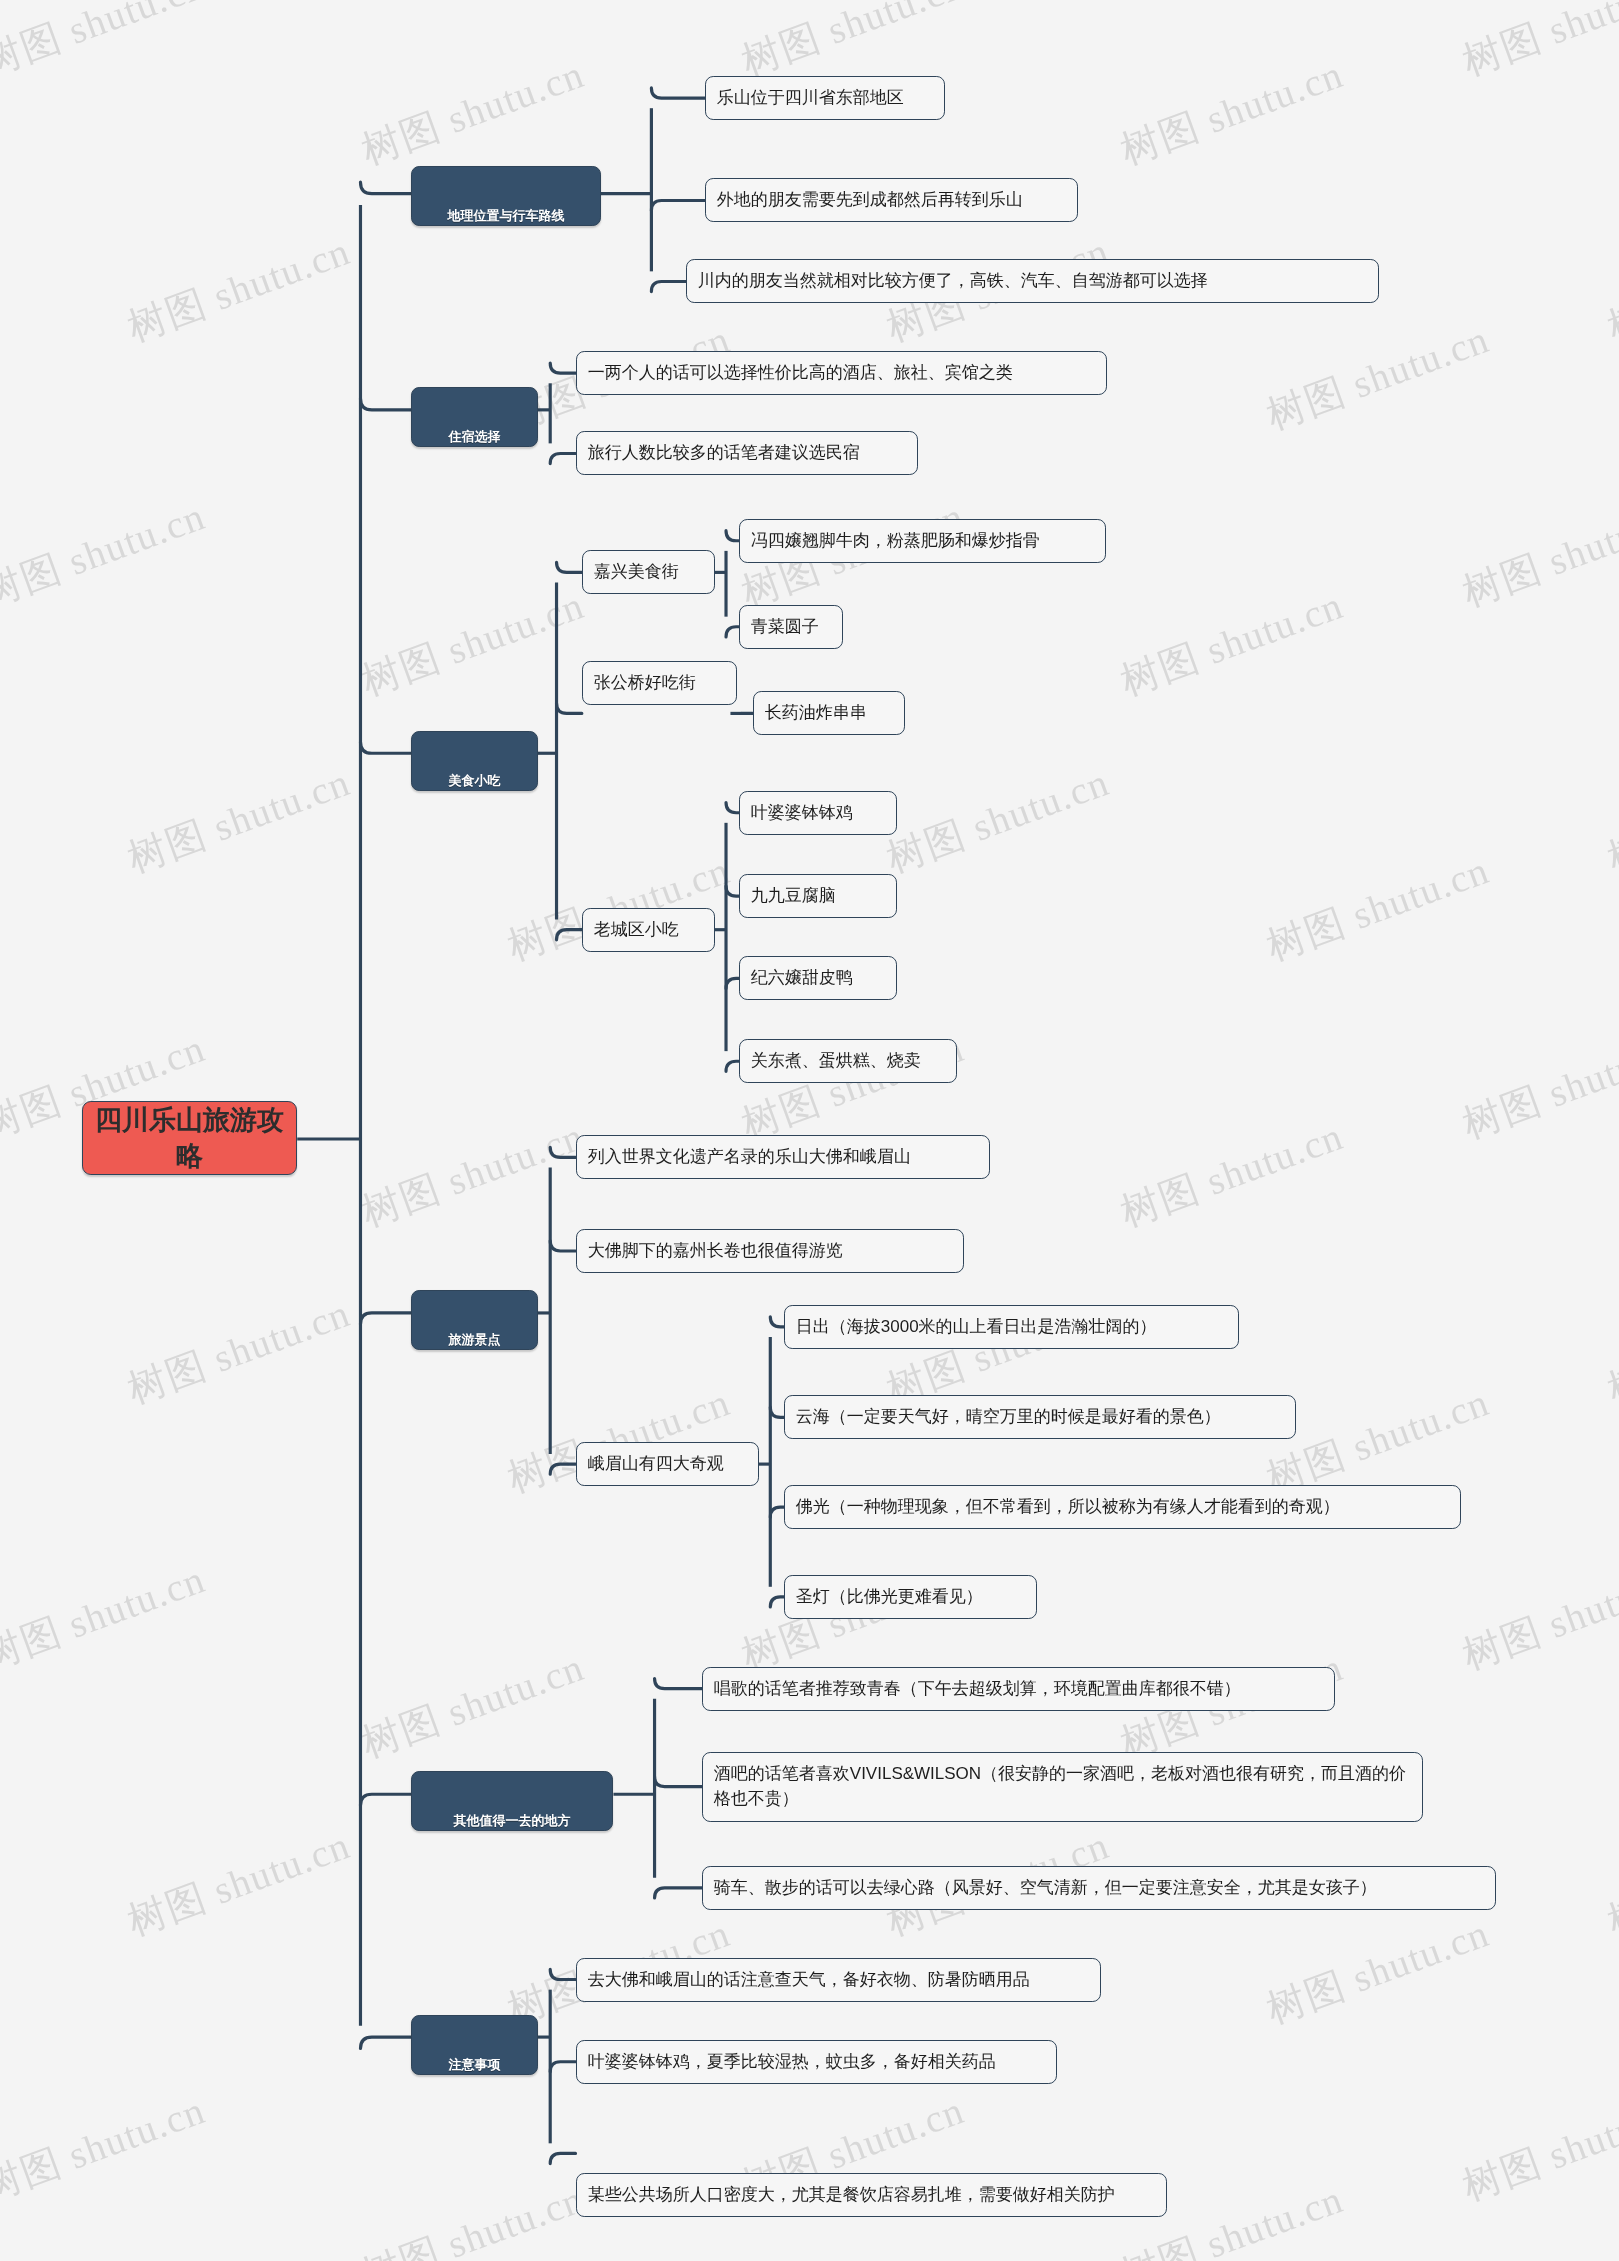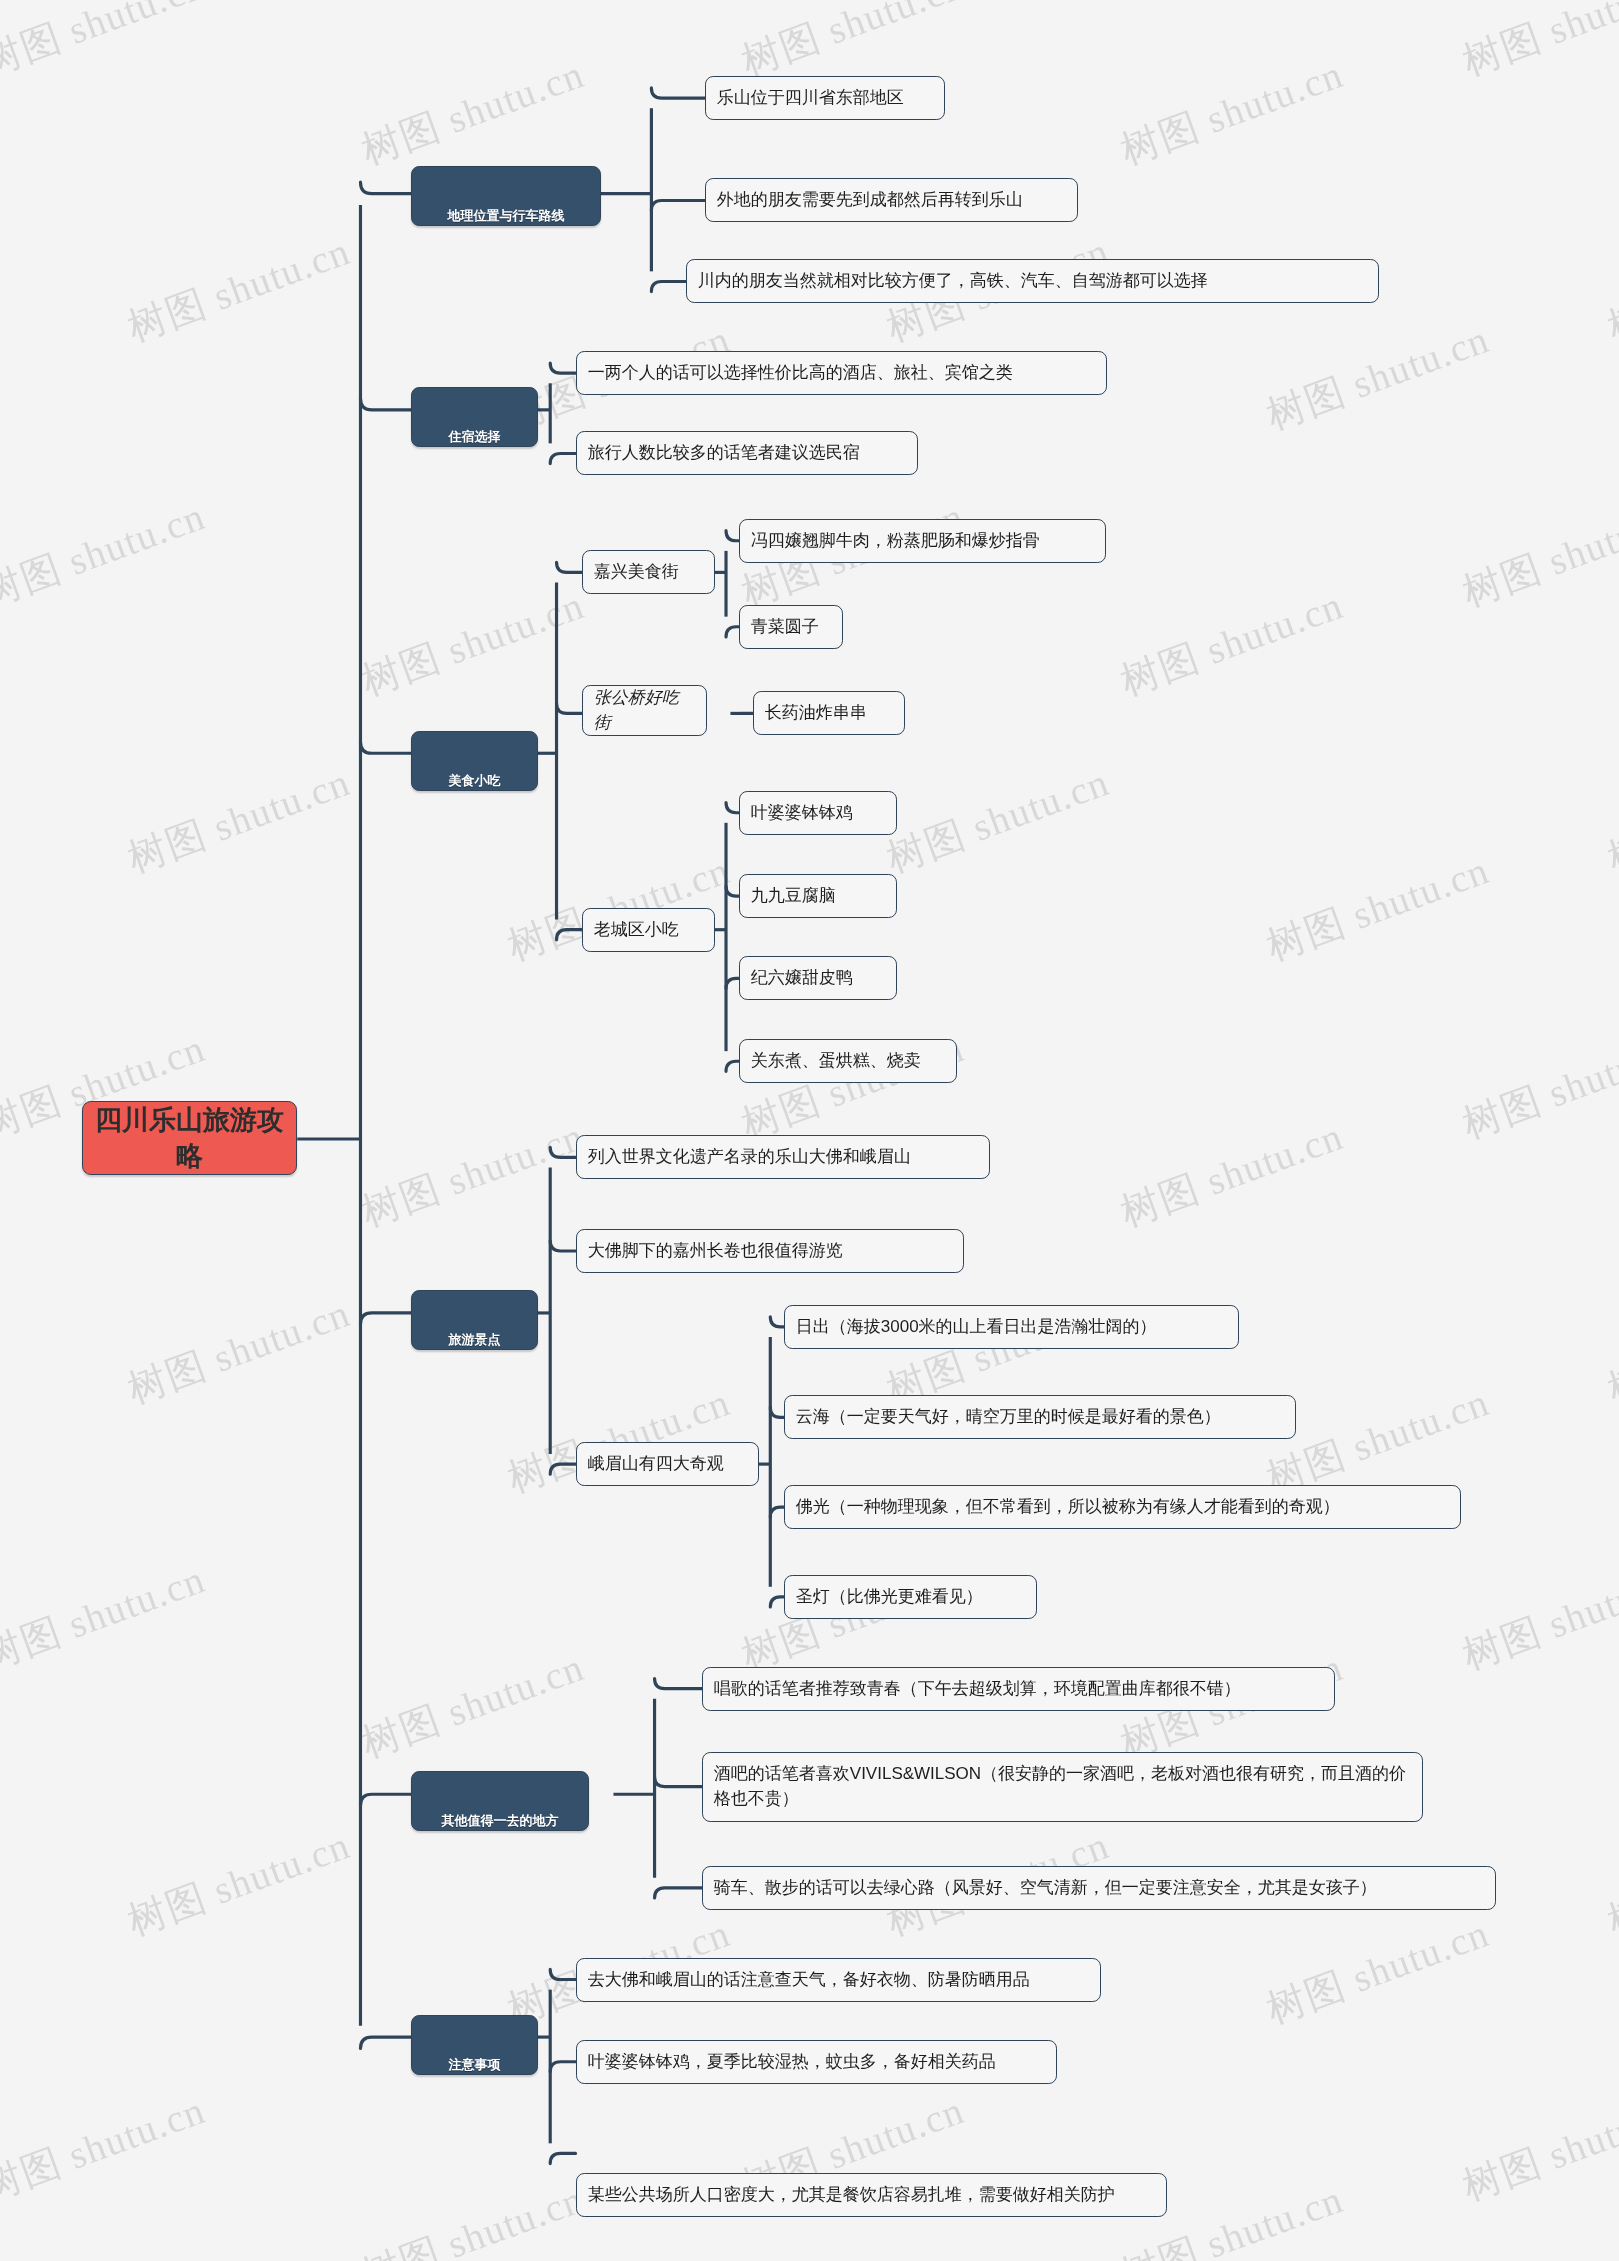--- a/index.html
+++ b/index.html
@@ -247,21 +247,21 @@
     </div>
     <div class="node lvl2" style="left: 582px; top: 550px; width: 133px; min-height: 44px;">
       <span class="label">嘉兴美食街</span>
     </div>
     <div class="node leaf" style="left: 739px; top: 519px; width: 367px; min-height: 44px;">
       <span class="label">冯四嬢翘脚牛肉，粉蒸肥肠和爆炒指骨</span>
     </div>
     <div class="node leaf" style="left: 739px; top: 605px; width: 104px; min-height: 44px;">
       <span class="label">青菜圆子</span>
     </div>
-    <div class="node lvl2" style="left: 582px; top: 685px; width: 125px; min-height: 44px; font-style: italic;">
+    <div class="node lvl2" style="left: 582px; top: 661px; width: 155px; min-height: 44px;">
       <span class="label">张公桥好吃街</span>
     </div>
     <div class="node leaf" style="left: 753px; top: 691px; width: 152px; min-height: 44px;">
       <span class="label">长药油炸串串</span>
     </div>
     <div class="node lvl2" style="left: 582px; top: 908px; width: 133px; min-height: 44px;">
       <span class="label">老城区小吃</span>
     </div>
     <div class="node leaf" style="left: 739px; top: 791px; width: 158px; min-height: 44px;">
       <span class="label">叶婆婆钵钵鸡</span>
@@ -292,21 +292,21 @@
     </div>
     <div class="node leaf" style="left: 784px; top: 1395px; width: 512px; min-height: 44px;">
       <span class="label">云海（一定要天气好，晴空万里的时候是最好看的景色）</span>
     </div>
     <div class="node leaf" style="left: 784px; top: 1485px; width: 677px; min-height: 44px;">
       <span class="label">佛光（一种物理现象，但不常看到，所以被称为有缘人才能看到的奇观）</span>
     </div>
     <div class="node leaf" style="left: 784px; top: 1575px; width: 253px; min-height: 44px;">
       <span class="label">圣灯（比佛光更难看见）</span>
     </div>
-    <div class="node lvl1" style="left: 411px; top: 1771px; width: 178px; min-height: 47px;">
+    <div class="node lvl1" style="left: 411px; top: 1771px; width: 202px; min-height: 47px;">
       <span class="label">其他值得一去的地方</span>
     </div>
     <div class="node leaf" style="left: 702px; top: 1667px; width: 633px; min-height: 44px;">
       <span class="label">唱歌的话笔者推荐致青春（下午去超级划算，环境配置曲库都很不错）</span>
     </div>
     <div class="node leaf" style="left: 702px; top: 1752px; width: 721px; min-height: 70px;">
       <span class="label">酒吧的话笔者喜欢VIVILS&amp;WILSON（很安静的一家酒吧，老板对酒也很有研究，而且酒的价格也不贵）</span>
     </div>
     <div class="node leaf" style="left: 702px; top: 1866px; width: 794px; min-height: 44px;">
       <span class="label">骑车、散步的话可以去绿心路（风景好、空气清新，但一定要注意安全，尤其是女孩子）</span>

